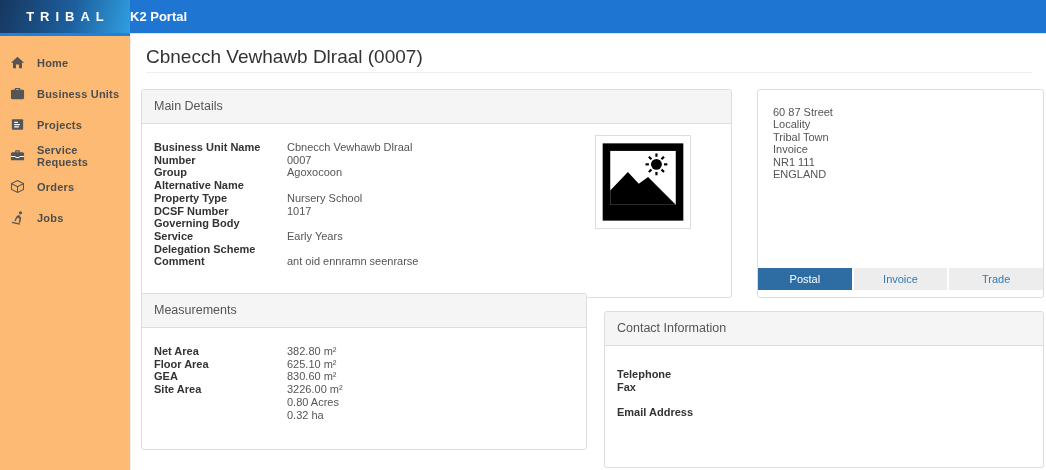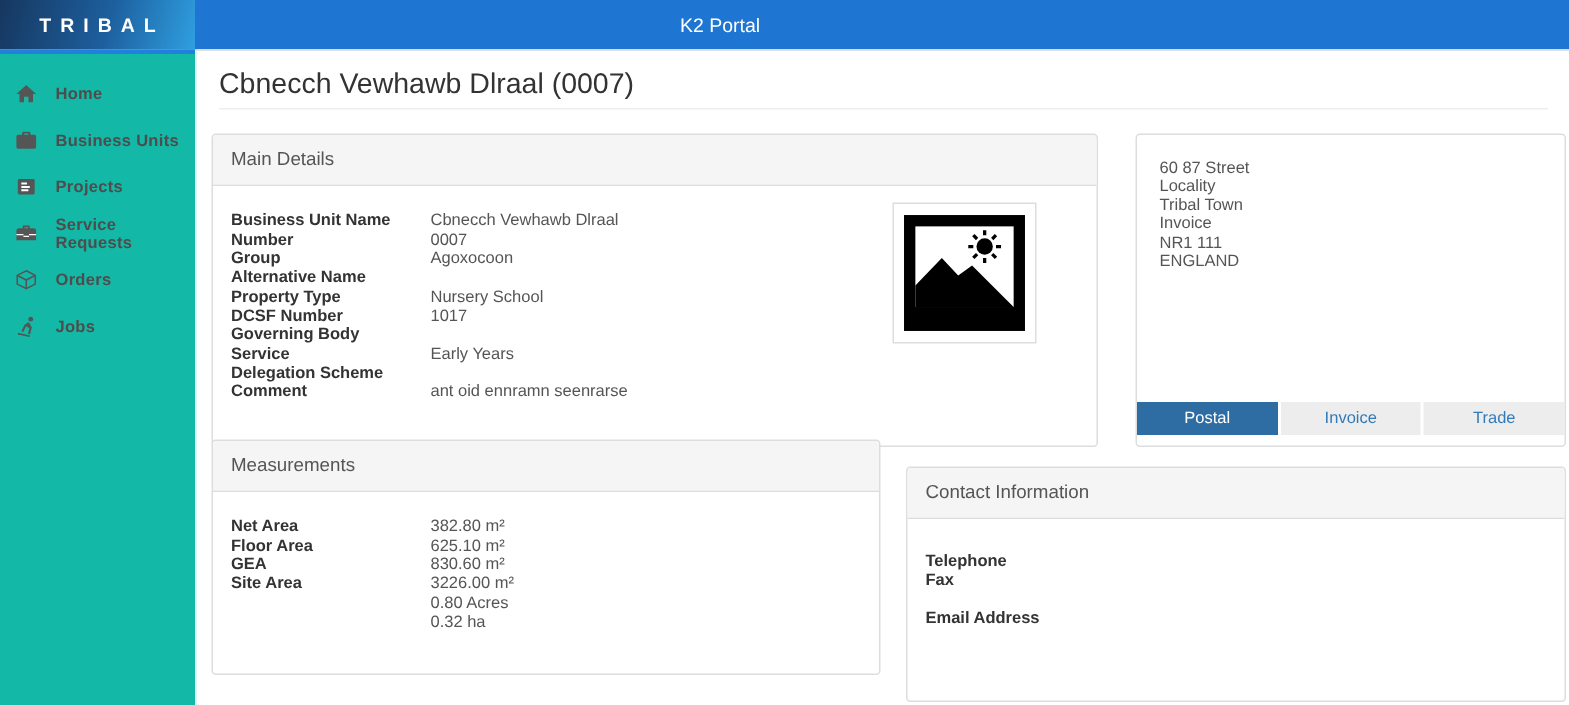--- a/index.html
+++ b/index.html
@@ -6,24 +6,24 @@
   *{box-sizing:border-box;font-family:"Liberation Sans","DejaVu Sans",sans-serif;}
   .app{position:relative;width:1046px;height:470px;background:#fff;overflow:hidden;}
 
   
   .logo-block{position:absolute;left:0;top:0;width:130px;height:33px;
     background:linear-gradient(105deg,#16375f 0%,#1d5f9e 55%,#2f9fe0 100%);
     display:flex;align-items:center;justify-content:center;cursor:pointer;}
   .logo-block span{color:#fff;font-weight:bold;font-size:13px;letter-spacing:6px;padding-left:6px;}
   .header-bar{position:absolute;left:130px;top:0;right:0;height:33px;background:#1e76d2;}
   .header-title{position:absolute;left:0;top:0;width:700px;height:33px;line-height:33px;
-    text-align:center;color:#fff;font-size:13px;font-weight:normal;}
-
-  
-  .sidebar{position:absolute;left:0;top:33px;width:131px;bottom:0;background:#14b8a6;
+    color:#fff;font-size:13px;font-weight:bold;}
+
+  
+  .sidebar{position:absolute;left:0;top:33px;width:131px;bottom:0;background:#fdba74;
     border-right:1px solid #ededed;padding-top:14px;}
   .sidebar::before{content:"";position:absolute;left:0;top:0;width:130px;height:3px;background:#2280dd;}
   .nav-item{height:31px;display:flex;align-items:center;padding-left:10px;cursor:pointer;}
   .nav-icon{width:15px;height:15px;margin-right:12px;color:#555;flex-shrink:0;}
   .nav-icon svg{width:15px;height:15px;display:block;}
   .nav-label{font-size:11px;font-weight:600;color:#4d4d4d;letter-spacing:.2px;}
 
   
   .main{position:absolute;left:131px;top:33px;right:0;bottom:0;background:#fff;border-top:1px solid #e0e0e0;}
   .page-title{position:absolute;left:15px;top:12px;margin:0;font-size:19px;font-weight:400;color:#333;}

